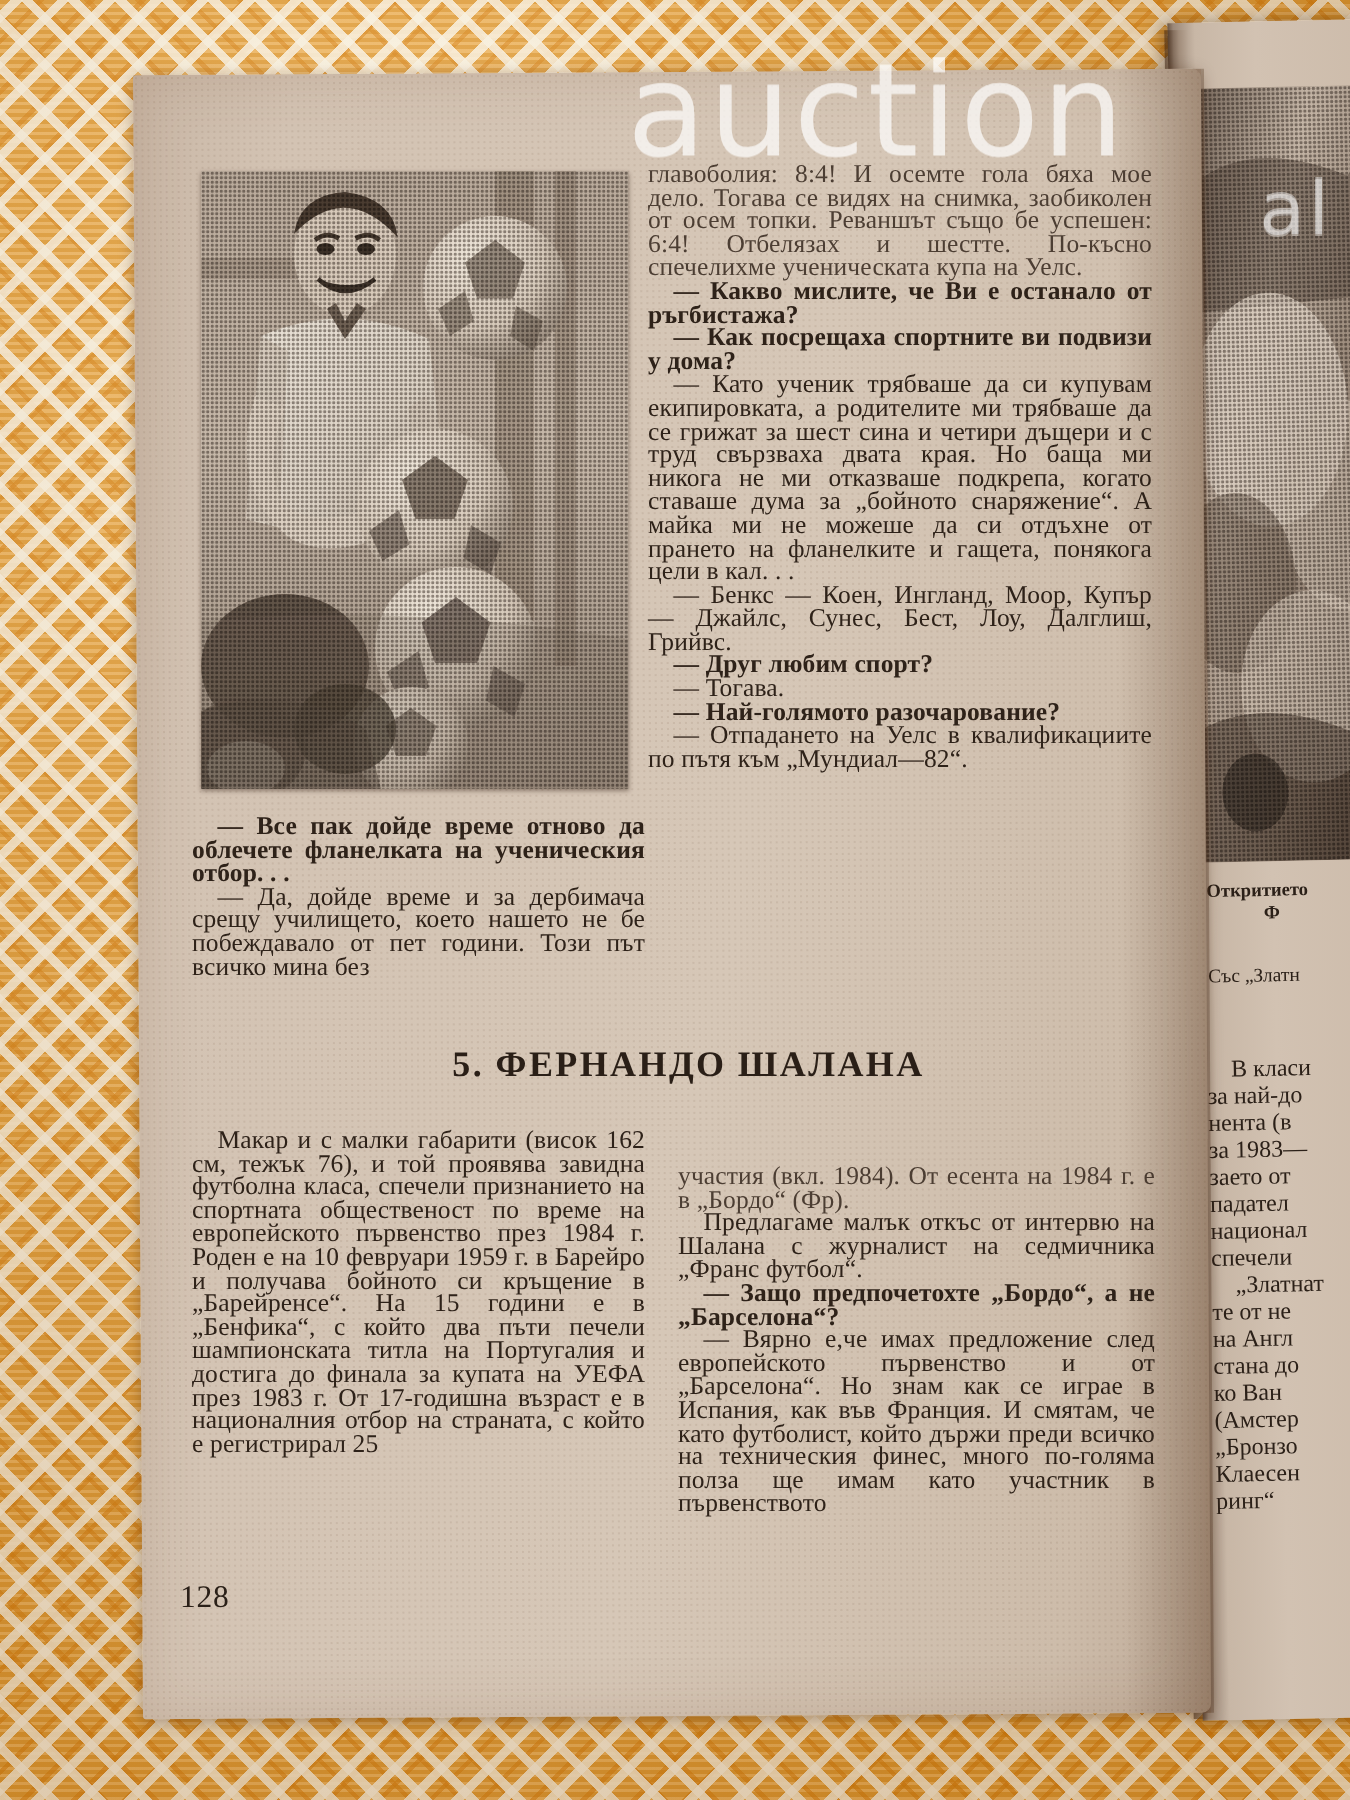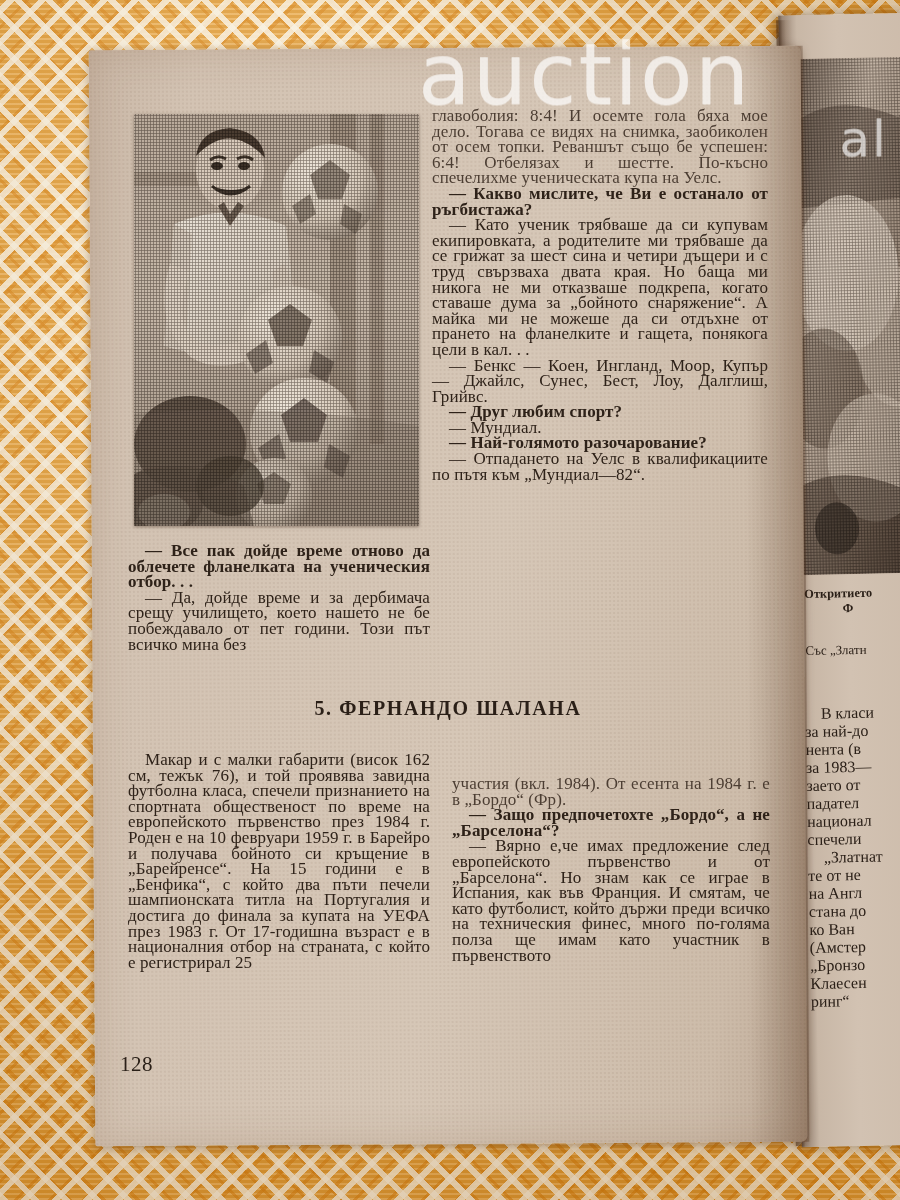--- a/index.html
+++ b/index.html
@@ -104,24 +104,24 @@
   }
   .col p{margin:0;}
   .col p.ind{text-indent:17px;}
   .q{font-weight:bold;}
   .faded{color:#3a2c22;opacity:.88;}
 
   #col-top-right{left:432px;top:108px;width:336px;}
   #col-cap-left{left:128px;top:543px;width:302px;}
 
   #section-title{
-    position:absolute;left:128px;top:697px;width:640px;
+    position:absolute;left:139px;top:697px;width:640px;
     text-align:center;
     font-family:"Liberation Serif", serif;
-    font-weight:bold;font-size:20px;letter-spacing:1.6px;
+    font-weight:bold;font-size:24px;letter-spacing:1.6px;
     color:#2a1f17;
   }
 
   #col-bot-left{left:128px;top:752px;width:302px;}
   #col-bot-right{left:452px;top:776px;width:318px;}
 
   #page-number{
     position:absolute;left:120px;top:1052px;
     font-family:"Liberation Serif", serif;
     font-size:21px;color:#2a2018;letter-spacing:.5px;text-align:right;
@@ -286,40 +286,42 @@
   </div>
 
   <div id="watermark">
     <div class="wm">auction</div>
     <div class="wm wm2">al</div>
   </div>
 
   <div class="col" id="col-top-right">
       <p class="faded">главоболия: 8:4! И осемте гола бяха мое дело. Тогава се видях на снимка, заобиколен от осем топки. Реваншът също бе успешен: 6:4! Отбелязах и шестте. По-късно спечелихме ученическата купа на Уелс.</p>
       <p class="q ind">— Какво мислите, че Ви е останало от ръгбистажа?</p>
+      <p class="q ind">— Как посрещаха спортните ви подвизи у дома?</p>
       <p class="ind">— Като ученик трябваше да си купувам екипировката, а родителите ми трябваше да се грижат за шест сина и четири дъщери и с труд свързваха двата края. Но баща ми никога не ми отказваше подкрепа, когато ставаше дума за „бойното снаряжение“. А майка ми не можеше да си отдъхне от прането на фланелките и гащета, понякога цели в кал. . .</p>
       <p class="ind">— Бенкс — Коен, Ингланд, Моор, Купър — Джайлс, Сунес, Бест, Лоу, Далглиш, Грийвс.</p>
       <p class="q ind">— Друг любим спорт?</p>
-      <p class="ind">— Мундиал.</p>
+      <p class="ind">— Тогава.</p>
       <p class="q ind">— Най-голямото разочарование?</p>
       <p class="ind">— Отпадането на Уелс в квалификациите по пътя към „Мундиал—82“.</p>
     </div>
 
   <div class="col" id="col-cap-left">
       <p class="q ind">— Все пак дойде време отново да облечете фланелката на ученическия отбор. . .</p>
       <p class="ind">— Да, дойде време и за дербимача срещу училището, което нашето не бе побеждавало от пет години. Този път всичко мина без</p>
     </div>
 
   <div id="section-title">5. ФЕРНАНДО ШАЛАНА</div>
 
   <div class="col" id="col-bot-left">
       <p class="ind">Макар и с малки габарити (висок 162 см, тежък 76), и той проявява завидна футболна класа, спечели признанието на спортната общественост по време на европейското първенство през 1984 г. Роден е на 10 февруари 1959 г. в Барейро и получава бойното си кръщение в „Барейренсе“. На 15 години е в „Бенфика“, с който два пъти печели шампионската титла на Португалия и достига до финала за купата на УЕФА през 1983 г. От 17-годишна възраст е в националния отбор на страната, с който е регистрирал 25</p>
     </div>
 
   <div class="col" id="col-bot-right">
       <p class="faded">участия (вкл. 1984). От есента на 1984 г. е в „Бордо“ (Фр).</p>
+      <p class="ind">Предлагаме малък откъс от интервю на Шалана с журналист на седмичника „Франс футбол“.</p>
       <p class="q ind">— Защо предпочетохте „Бордо“, а не „Барселона“?</p>
       <p class="ind">— Вярно е,че имах предложение след европейското първенство и от „Барселона“. Но знам как се играе в Испания, как във Франция. И смятам, че като футболист, който държи преди всичко на техническия финес, много по-голяма полза ще имам като участник в първенството</p>
     </div>
 
   <div id="page-number">128</div>
 
 </div>
 
 </body></html>

